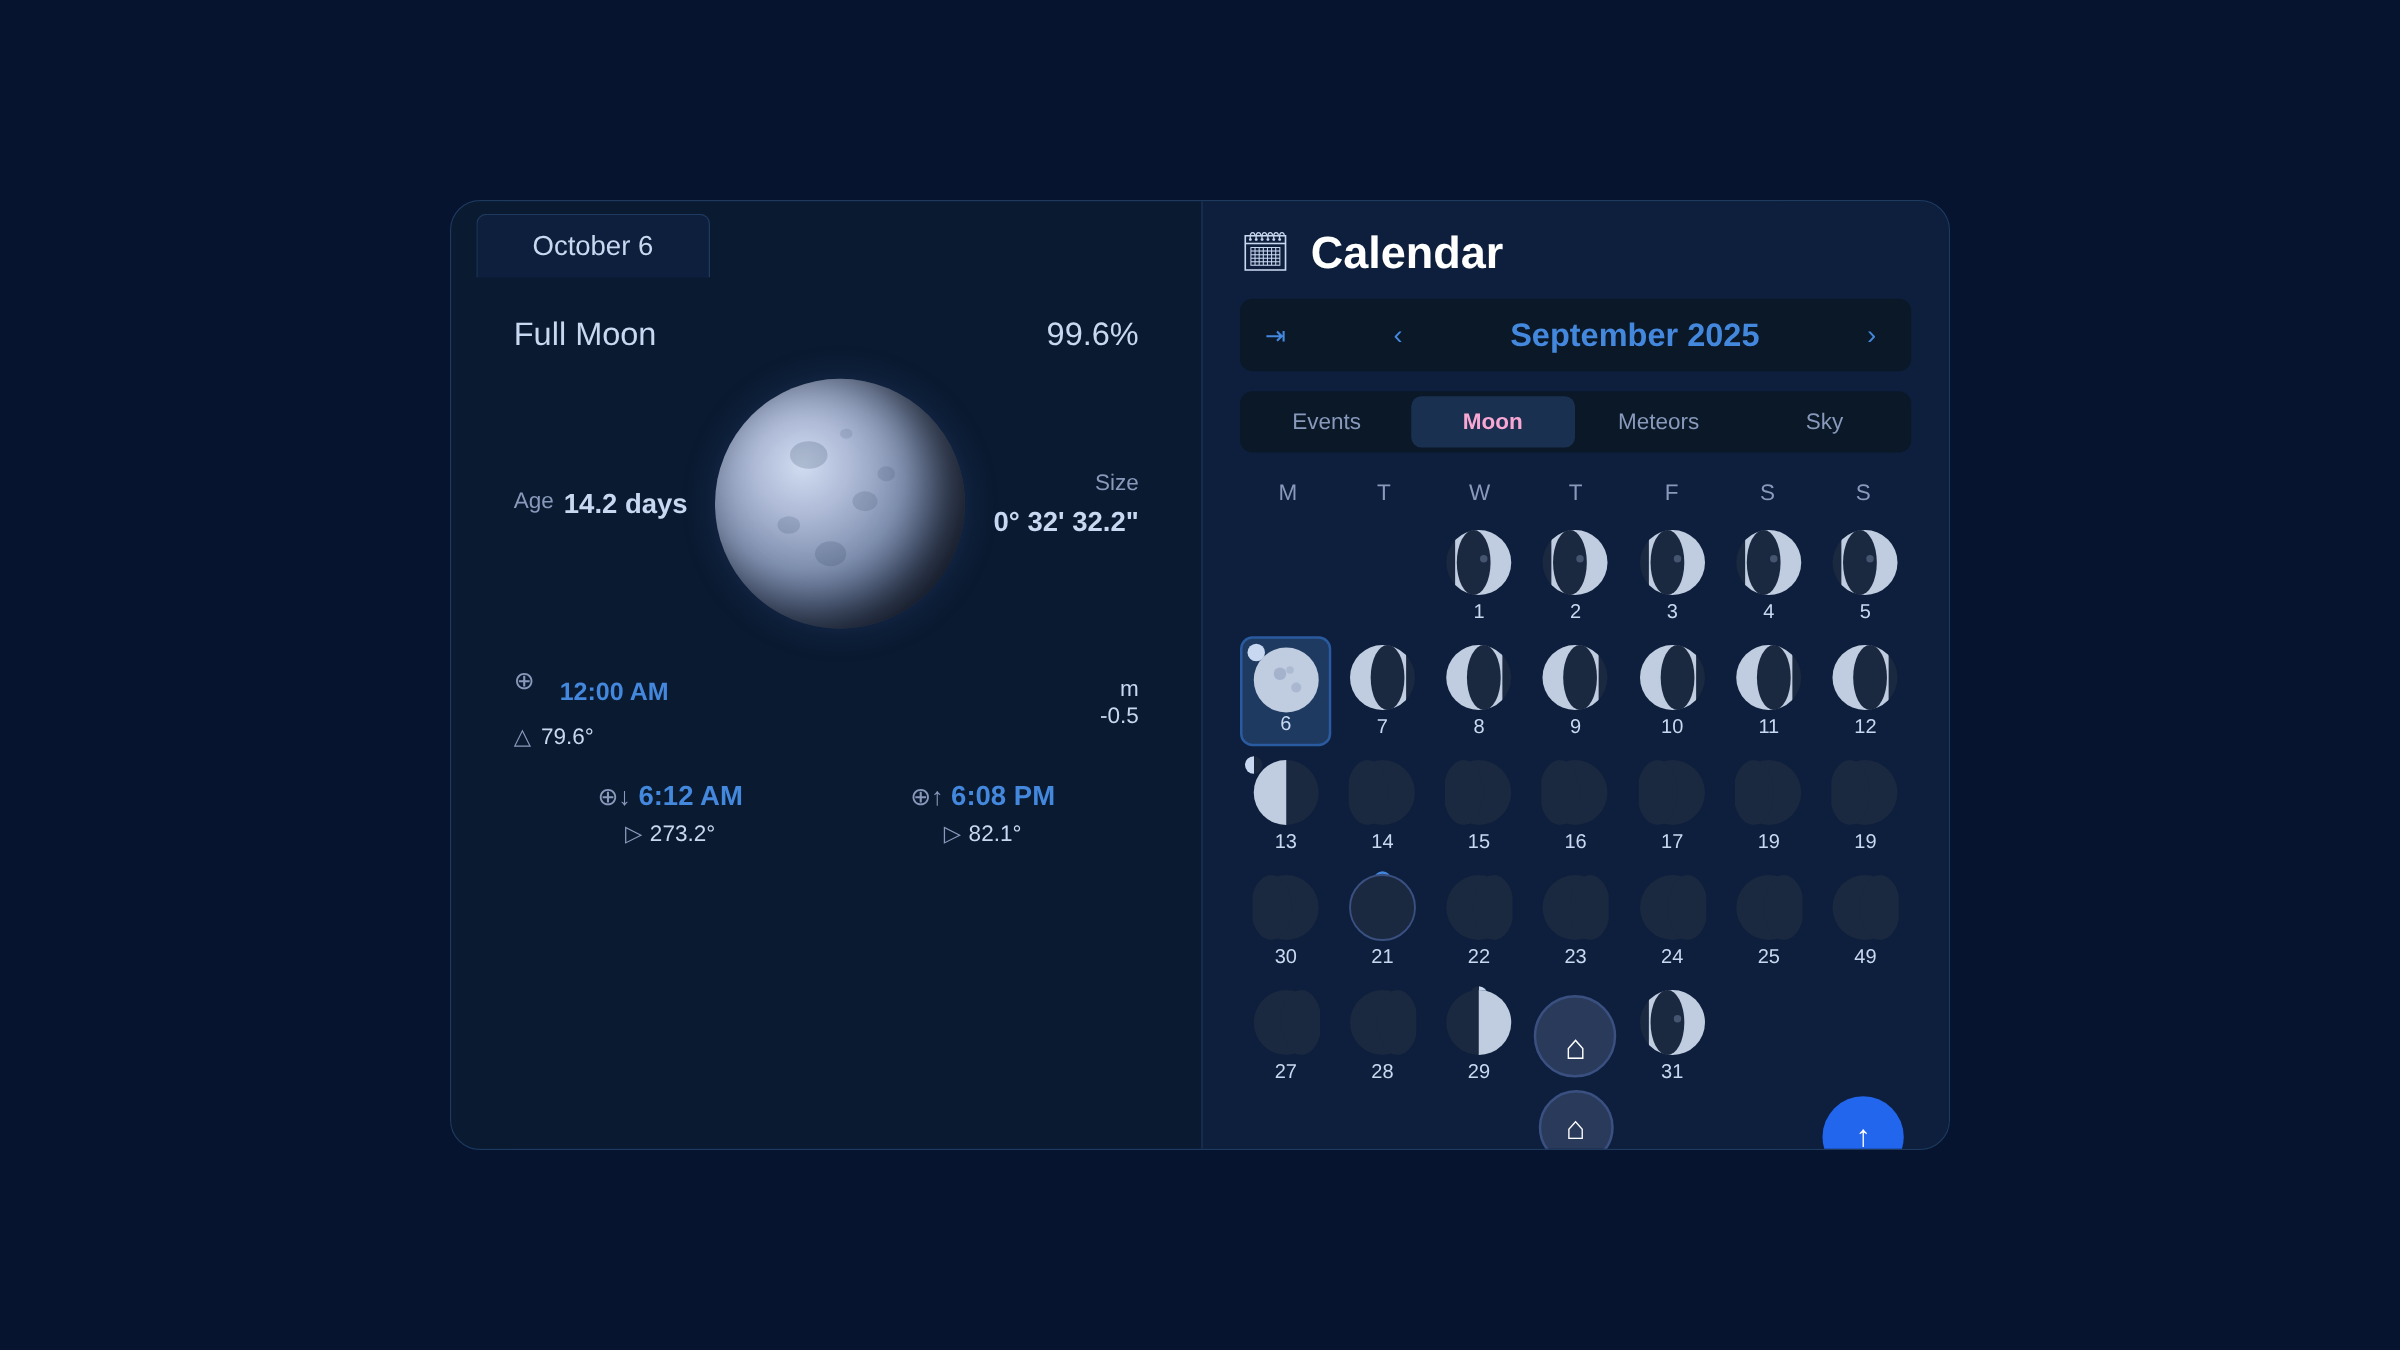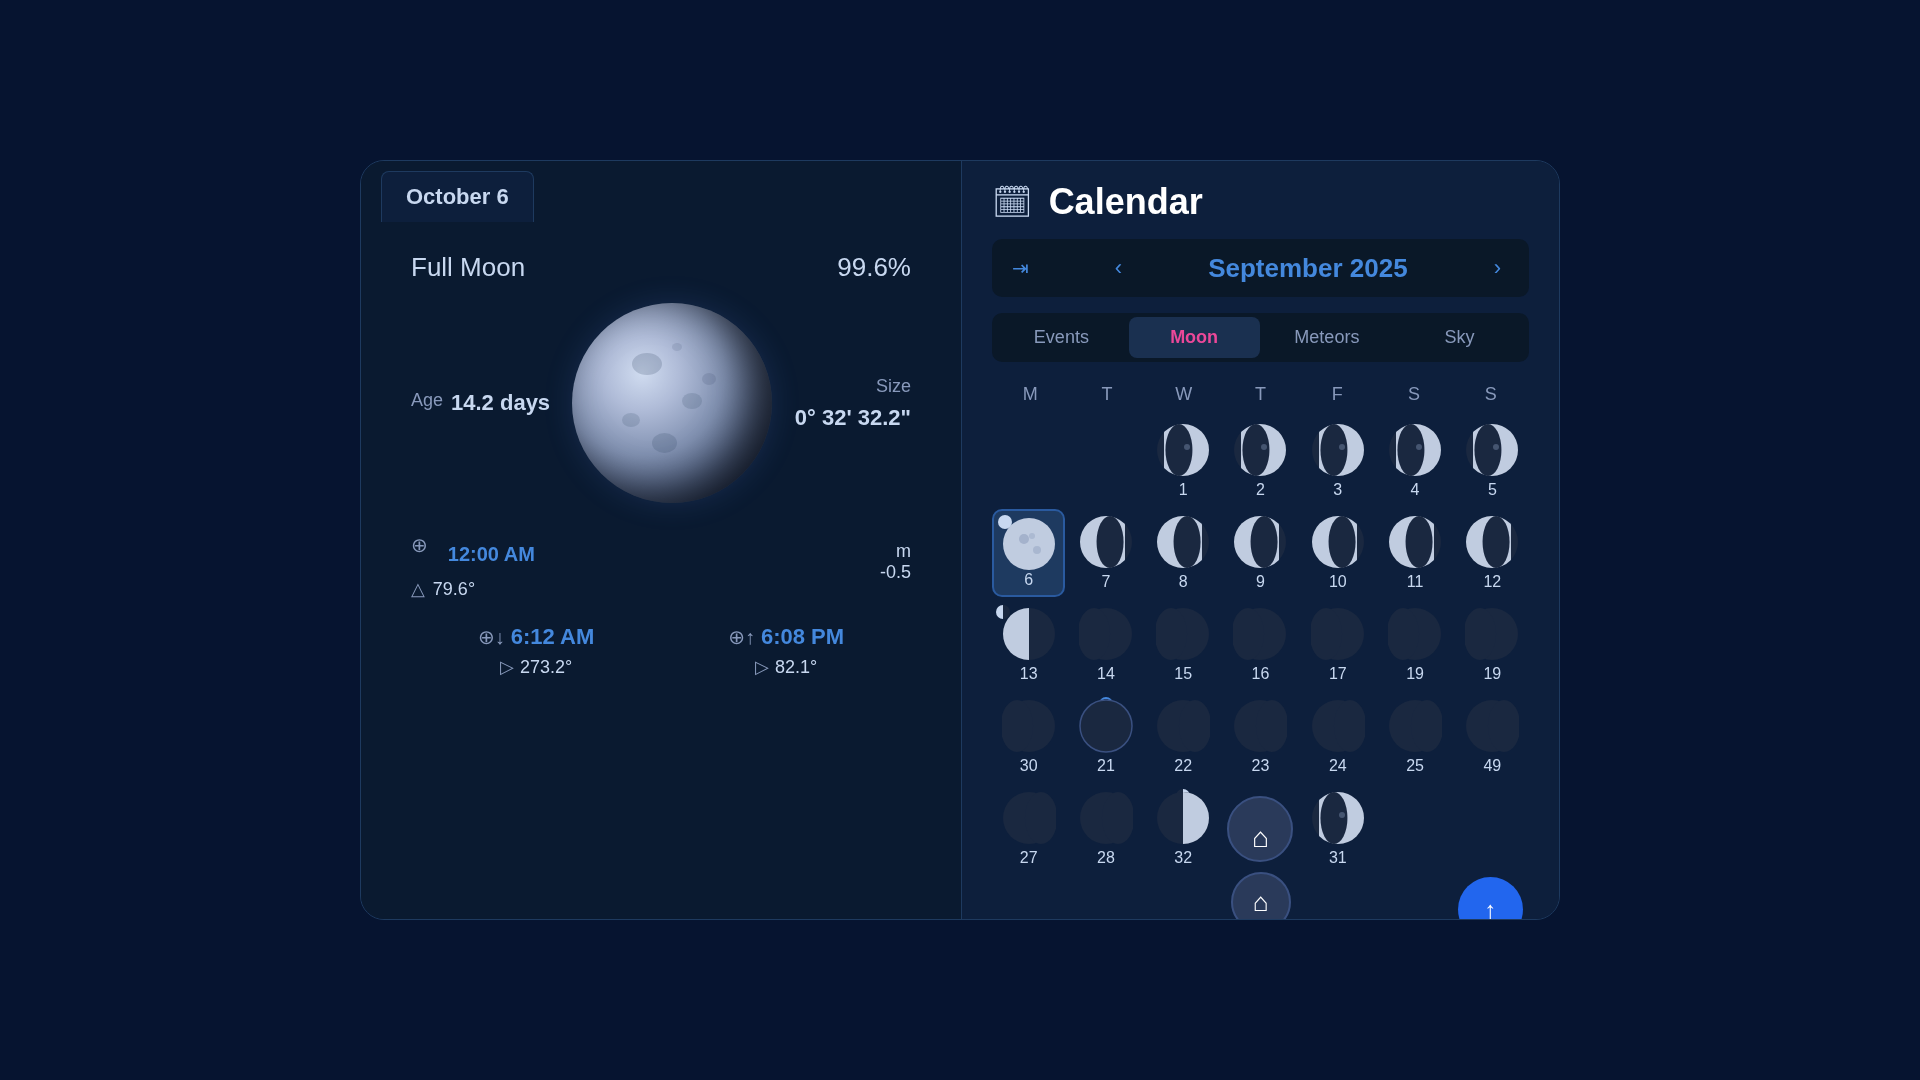--- a/index.html
+++ b/index.html
@@ -33,24 +33,24 @@
       flex-direction: column;
     }
     .tab-bar {
       display: flex;
       padding: 0 20px;
       padding-top: 10px;
     }
     .tab-active {
       background: #0d1f3c;
       border-radius: 8px 8px 0 0;
-      padding: 12px 24px;
+      padding: 12px 44px;
       color: #c8d8f0;
       font-size: 22px;
-      font-weight: 700;
+      font-weight: 400;
       border: 1px solid #1e3a5f;
       border-bottom: none;
     }
     .left-content {
       flex: 1;
       display: flex;
       flex-direction: column;
       padding: 30px 50px;
       position: relative;
     }
@@ -237,21 +237,21 @@
       flex: 1;
       padding: 10px;
       text-align: center;
       border-radius: 8px;
       font-size: 18px;
       cursor: pointer;
       color: #8899bb;
     }
     .view-tab.active {
       background: #1a3050;
-      color: #ec4899;
+      color: #f9a8d4;
       font-weight: 600;
     }
     .calendar-grid {
       flex: 1;
     }
     .day-headers {
       display: grid;
       grid-template-columns: repeat(7, 1fr);
       margin-bottom: 6px;
     }
@@ -766,21 +766,21 @@
           </div>
           <div class="cal-day">
             <div style="position: absolute; top: 4px; left: 50%; transform: translateX(-50%); width: 14px; height: 14px; border-radius: 50%; overflow: hidden; background: linear-gradient(to right, rgb(26, 40, 64) 50%, rgb(200, 216, 240) 50%);"></div>
             <div style="position: absolute; top: 6px; left: 50%; transform: translateX(-50%);"><svg width="54" height="54" viewBox="0 0 54 54" xmlns="http://www.w3.org/2000/svg">
                 <circle cx="27" cy="27" r="26" fill="#1a2840"></circle>
                 <clipPath id="fq">
                   <rect x="27" y="0" width="27" height="54"></rect>
                 </clipPath>
                 <circle cx="27" cy="27" r="26" fill="#c0cce0" clip-path="url(#fq)"></circle>
               </svg></div>
-            <span class="day-num">32</span>
+            <span class="day-num">29</span>
           </div>
           <div class="cal-day" style="background: rgb(42, 58, 90); border: 2px solid rgb(58, 80, 128); border-radius: 50%; width: 66px; height: 66px; margin: auto;">
             <span style="color: white; font-size: 28px;">⌂</span>
           </div>
           <div class="cal-day">
             <div style="position: absolute; top: 6px; left: 50%; transform: translateX(-50%);"><svg width="54" height="54" viewBox="0 0 54 54" xmlns="http://www.w3.org/2000/svg">
                 <circle cx="27" cy="27" r="26" fill="#1a2840"></circle>
                 <clipPath id="wg">
                   <rect x="8.1" y="0" width="54" height="54"></rect>
                 </clipPath>

